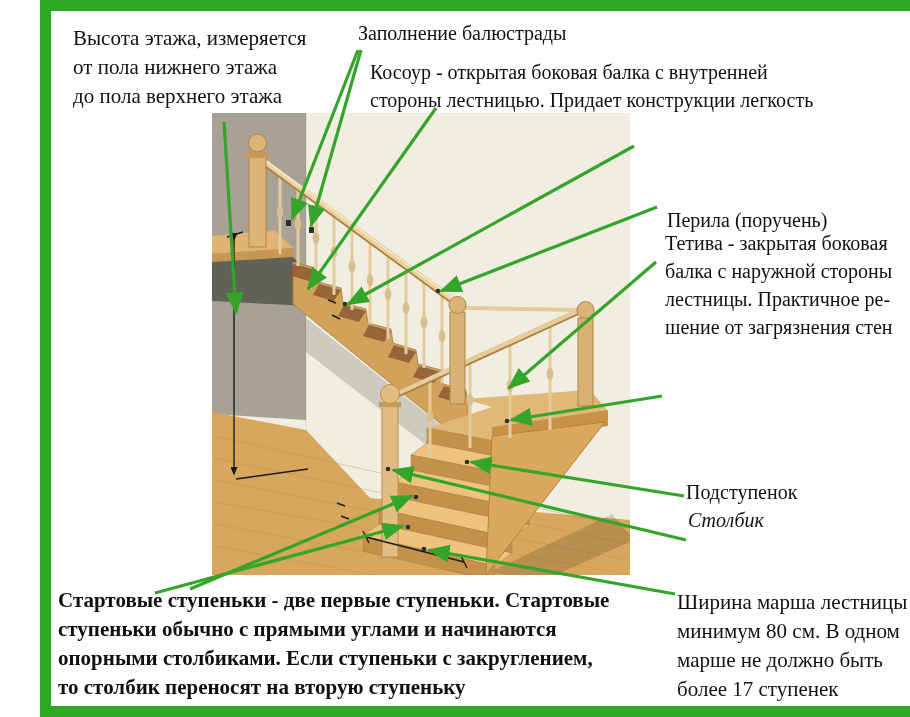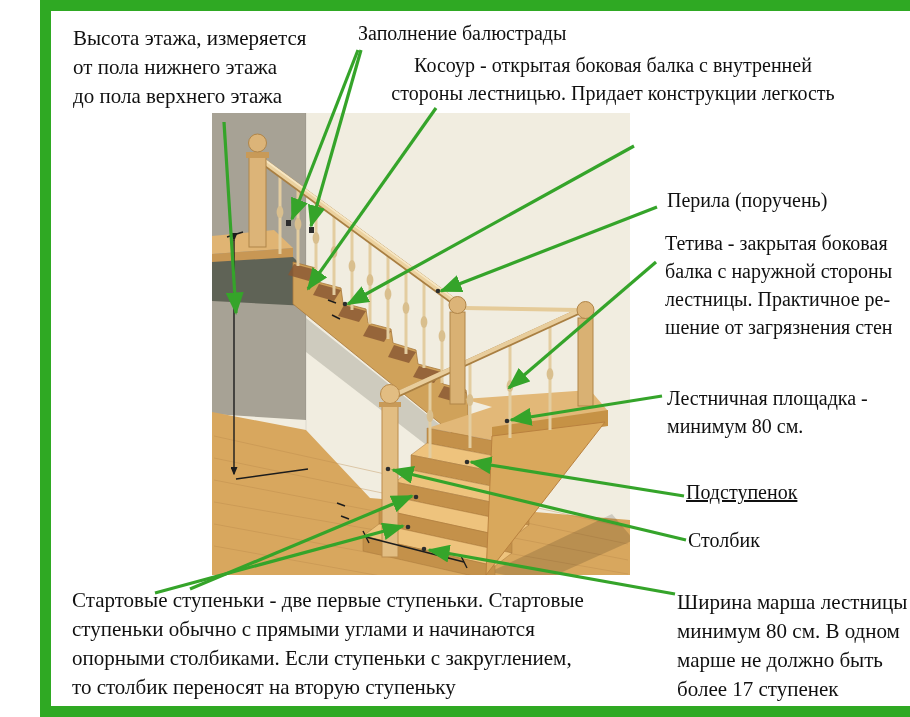--- a/index.html
+++ b/index.html
@@ -8,28 +8,28 @@
   }
   html,body{margin:0;padding:0;background:#fff;}
   .page{position:relative;width:910px;height:717px;background:#fff;overflow:hidden;
         font-family:"Liberation Serif","DejaVu Serif",serif;color:var(--ink);margin-left:40px;}
   .borderframe{position:absolute;inset:0;border:11px solid var(--border);pointer-events:none;z-index:50;}
   svg.scene{position:absolute;left:0;top:0;z-index:1;}
   .label{position:absolute;z-index:10;white-space:pre-line;font-size:20px;line-height:28px;}
   .label.big{font-size:21px;line-height:29px;}
   #lab-vysota{left:33px;top:24px;}
   #lab-zapolnenie{left:318px;top:19px;}
-  #lab-kosour{left:330px;top:51px;width:486px;text-align:center;}
+  #lab-kosour{left:330px;top:58px;width:486px;text-align:left;}
   #lab-stupenka{left:597px;top:133px;}
-  #lab-perila{left:627px;top:186px;}
+  #lab-perila{left:627px;top:206px;}
   #lab-tetiva{left:625px;top:229px;}
   #lab-ploshchadka{left:627px;top:384px;}
-  #lab-podstupenok{left:646px;top:478px;text-decoration:underline;}
-  #lab-stolbik{left:648px;top:526px;}
-  #lab-startovye{left:32px;top:586px;width:578px;}
+  #lab-podstupenok{left:646px;top:478px;}
+  #lab-stolbik{left:648px;top:506px;font-style:italic;}
+  #lab-startovye{left:18px;top:586px;width:578px;font-weight:bold;}
   #lab-shirina{left:637px;top:588px;width:256px;}
   .arrow{stroke:var(--arrow);stroke-width:3.2;fill:none;}
   .ah{fill:var(--arrow);}
   .meas{stroke:#1c1c1c;stroke-width:1.4;fill:none;}
   .dot{fill:#2d2d2d;}
   .plank{stroke:#b9884a;stroke-width:1;opacity:.38;}
   .baluster{stroke:#e3cda0;stroke-width:3;}
   .wallgray{fill:var(--gray_wall);}
   .wallcream{fill:var(--cream_wall);}
   .floorwood{fill:var(--floor);}
@@ -220,22 +220,20 @@
 от пола нижнего этажа
 до пола верхнего этажа</div>
   <div class="label" id="lab-zapolnenie">Заполнение балюстрады</div>
   <div class="label" id="lab-kosour">Косоур - открытая боковая балка с внутренней
 стороны лестницью. Придает конструкции легкость</div>
   <div class="label" id="lab-perila">Перила (поручень)</div>
   <div class="label" id="lab-tetiva">Тетива - закрытая боковая
 балка с наружной стороны
 лестницы. Практичное ре-
 шение от загрязнения стен</div>
-  <div class="label" id="lab-ploshchadka">Лестничная площадка -
-минимум 80 см.</div>
   <div class="label" id="lab-podstupenok">Подступенок</div>
   <div class="label" id="lab-stolbik">Столбик</div>
   <div class="label big" id="lab-startovye">Стартовые ступеньки - две первые ступеньки. Стартовые
 ступеньки обычно с прямыми углами и начинаются
 опорными столбиками. Если ступеньки с закруглением,
 то столбик переносят на вторую ступеньку</div>
   <div class="label big" id="lab-shirina">Ширина марша лестницы -
 минимум 80 см. В одном
 марше не должно быть
 более 17 ступенек</div>

